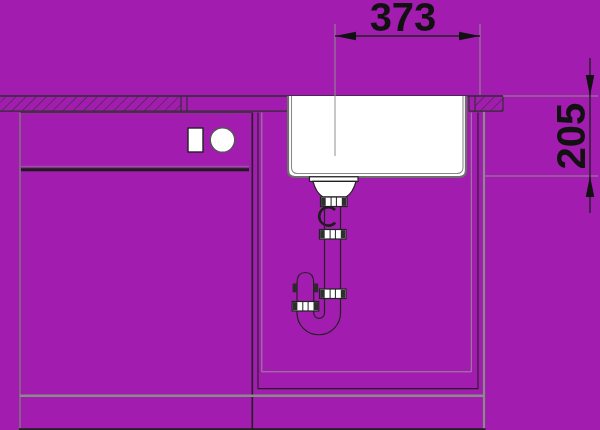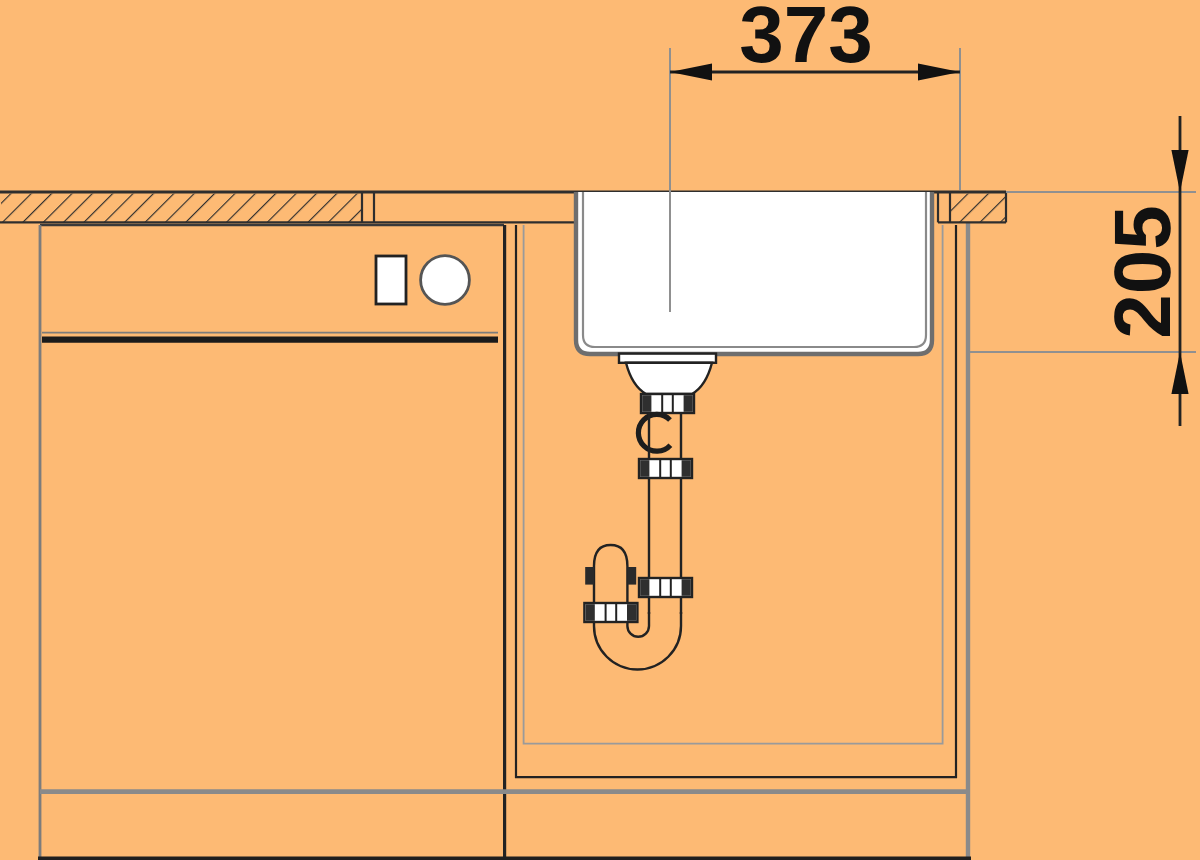--- a/index.html
+++ b/index.html
@@ -1,16 +1,16 @@
 <!DOCTYPE html>
 <html><head>
 <meta charset="utf-8">
 <style>
   html,body{margin:0;padding:0;background:#ffffff;}
-  .stage{position:relative;width:600px;height:430px;background:#fdba74;overflow:hidden;}
+  .stage{position:relative;width:600px;height:430px;background:#a21caf;overflow:hidden;}
   svg{display:block;}
   .dim-text{font-family:"Liberation Sans","DejaVu Sans",sans-serif;font-weight:bold;font-size:40px;fill:#111111;}
 </style>
 </head>
 <body>
 
 <div class="stage">
 <svg width="600" height="430" viewBox="0 0 600 430">
   <defs>
     <pattern id="hatch" width="7.2" height="7.2" patternUnits="userSpaceOnUse" patternTransform="rotate(45)">

